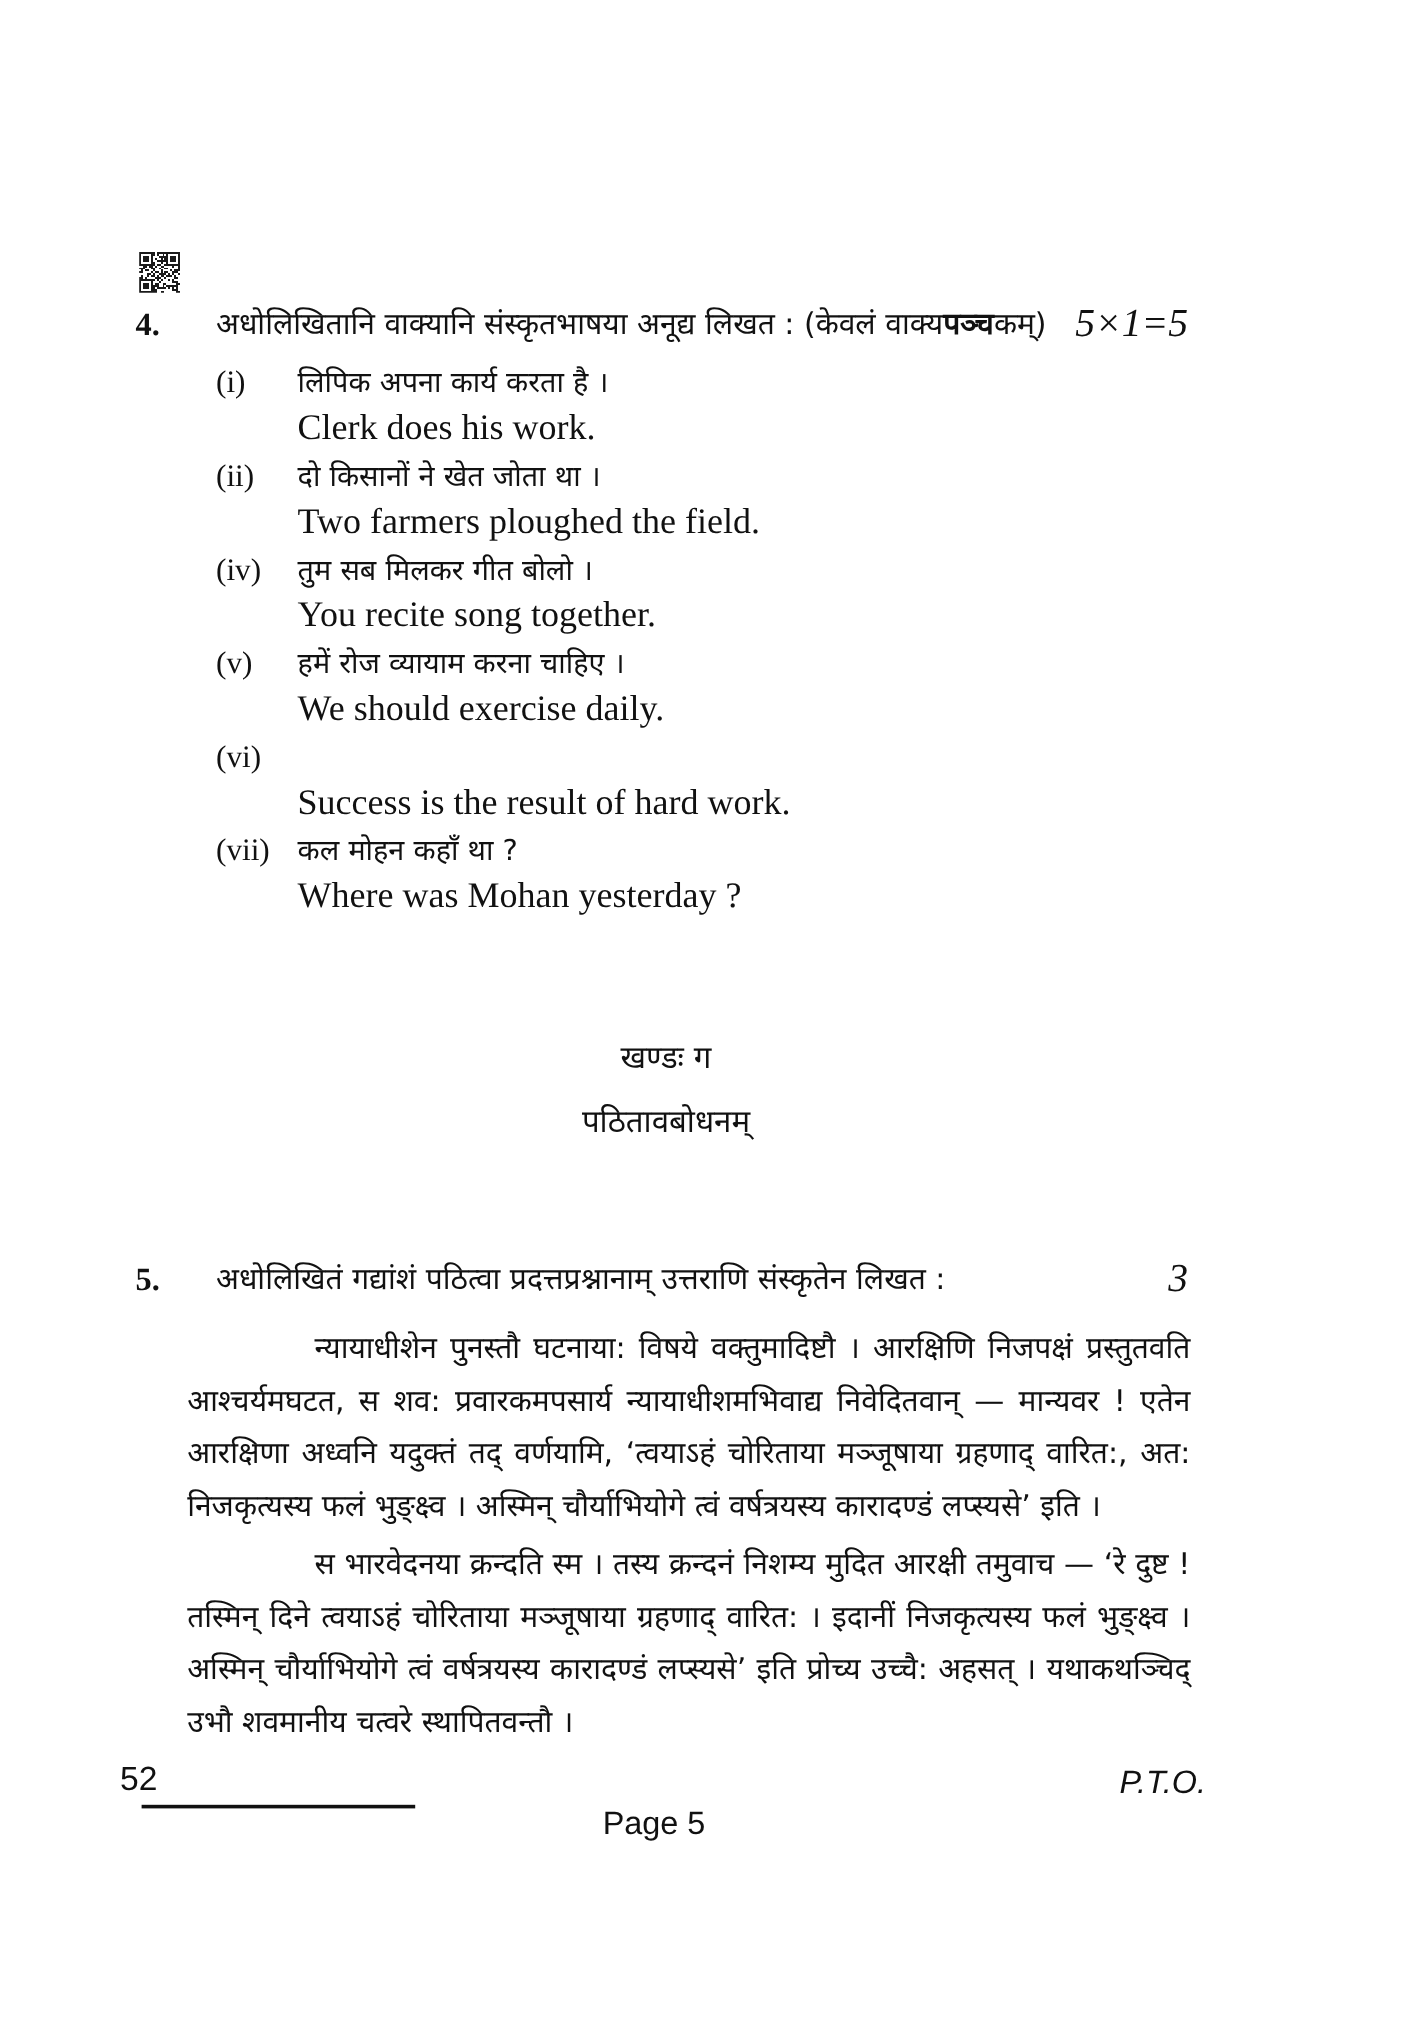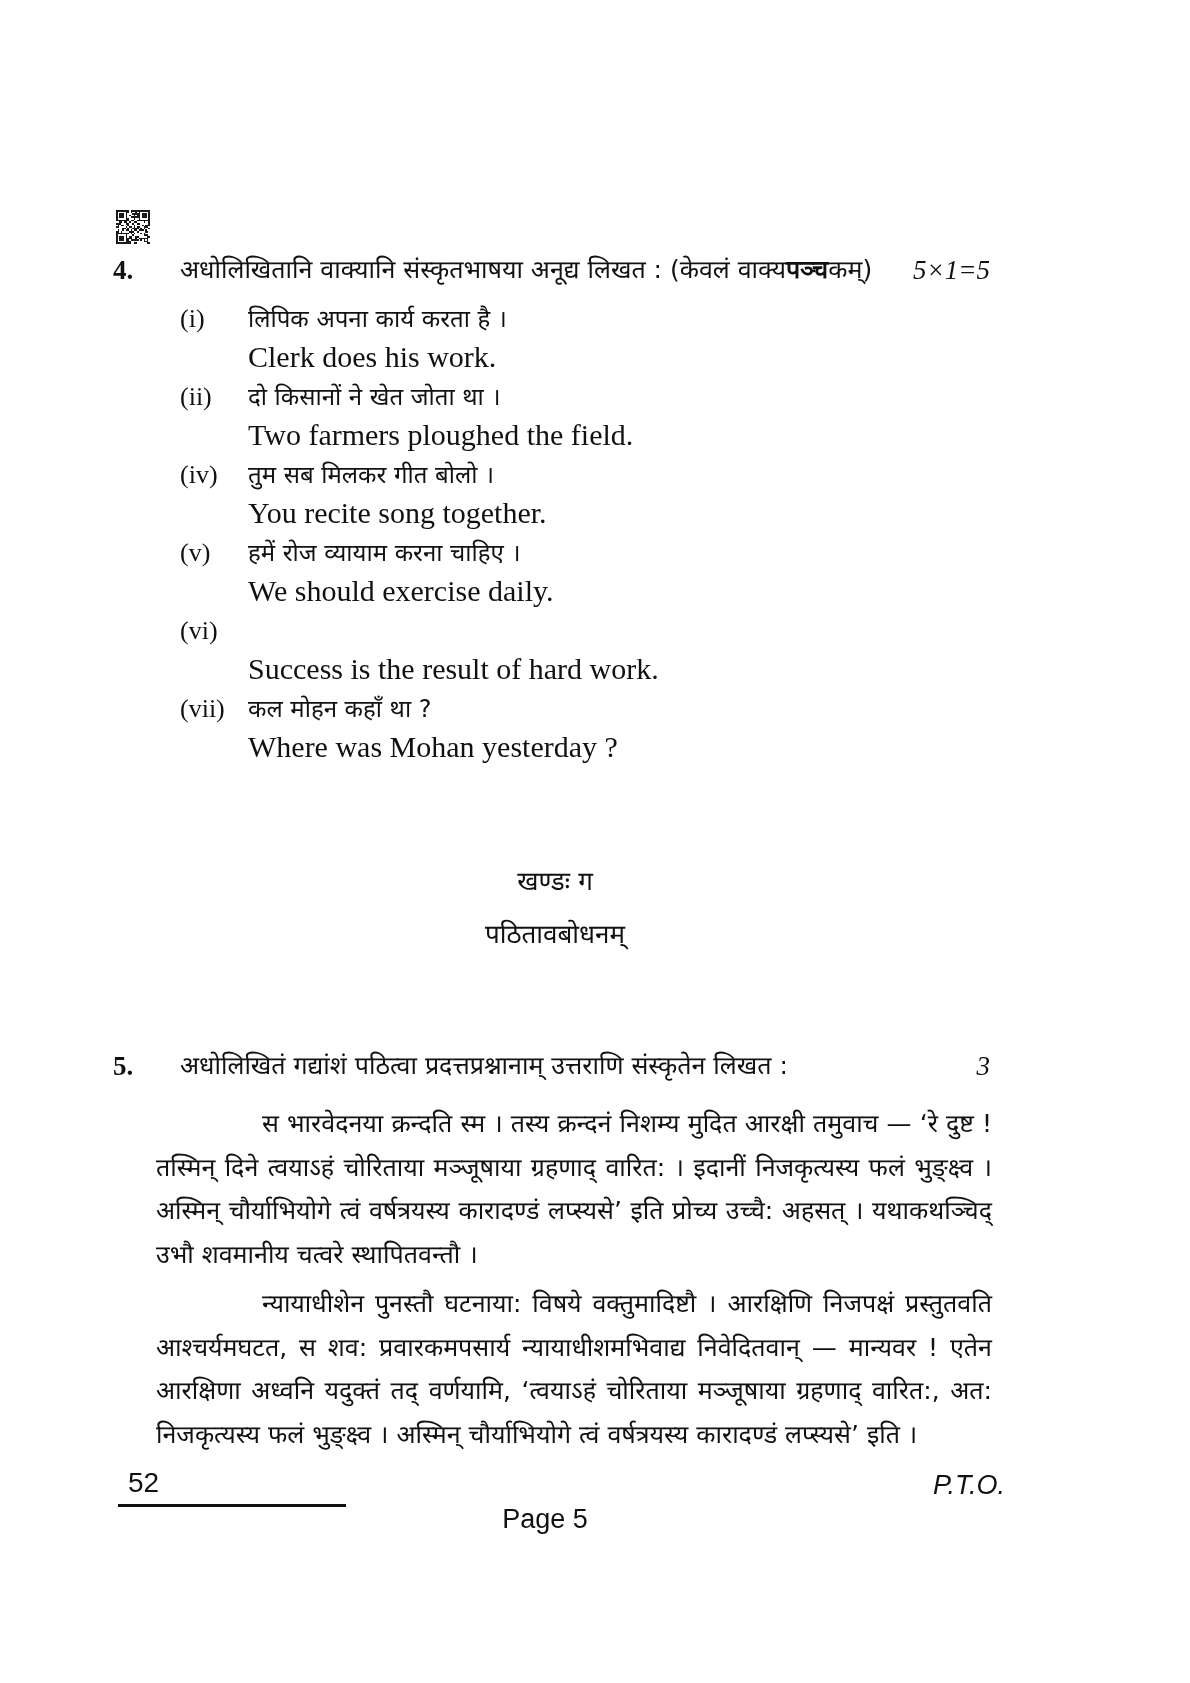--- a/index.html
+++ b/index.html
@@ -34,21 +34,21 @@
   }
   .q-text {
     flex: 1 1 auto;
     font-size: 25px; line-height: 40px;
     white-space: nowrap;
   }
   .q-text b { font-weight: bold; }
   .q-marks {
     flex: 0 0 auto; margin-left: 10px;
     font-family: "Liberation Serif", serif;
-    font-style: italic; font-size: 27px; line-height: 40px;
+    font-style: italic; font-size: 33px; line-height: 40px;
     text-align: right;
   }
 
   
   .items { position: absolute; left: 180px; top: 300px; width: 820px; }
   .item { display: grid; grid-template-columns: 68px 1fr; margin-bottom: 3px; }
   .item-numeral {
     grid-column: 1; grid-row: 1;
     font-family: "Liberation Serif", serif;
     font-size: 26px; line-height: 38px;
@@ -76,21 +76,21 @@
     position: absolute; left: 156px; top: 1102px; width: 836px;
     font-size: 25px; line-height: 43.5px;
     text-align: justify;
   }
   .passage p { text-indent: 106px; }
   .passage p + p { margin-top: 6px; }
 
   
   .footer { position: absolute; left: 0; top: 1466px; width: 1190px; height: 60px; }
   .footer-code {
-    position: absolute; left: 128px; top: 0;
+    position: absolute; left: 100px; top: 0;
     font-family: "Liberation Sans", sans-serif;
     font-size: 28px; line-height: 34px;
   }
   .footer-underline {
     position: absolute; left: 118px; top: 38px;
     width: 228px; height: 3px; background: #111111;
   }
   .footer-page {
     position: absolute; left: 0; top: 2px; width: 1090px;
     text-align: center;
@@ -393,22 +393,22 @@
   <div class="center-head dev" id="part-title">खण्डः ग</div>
   <div class="center-head dev" id="section-title">पठितावबोधनम्</div>
 
   <div class="q-header" id="q5-header">
     <div class="q-num">5.</div>
     <div class="q-text dev">अधोलिखितं गद्यांशं पठित्वा प्रदत्तप्रश्नानाम् उत्तराणि संस्कृतेन लिखत :</div>
     <div class="q-marks">3</div>
   </div>
 
   <div class="passage dev">
+    <p>न्यायाधीशेन पुनस्तौ घटनाया: विषये वक्तुमादिष्टौ । आरक्षिणि निजपक्षं प्रस्तुतवति आश्चर्यमघटत, स शव: प्रवारकमपसार्य न्यायाधीशमभिवाद्य निवेदितवान् — मान्यवर ! एतेन आरक्षिणा अध्वनि यदुक्तं तद् वर्णयामि, ‘त्वयाऽहं चोरिताया मञ्जूषाया ग्रहणाद् वारित:, अत: निजकृत्यस्य फलं भुङ्क्ष्व । अस्मिन् चौर्याभियोगे त्वं वर्षत्रयस्य कारादण्डं लप्स्यसे’ इति ।</p>
     <p>स भारवेदनया क्रन्दति स्म । तस्य क्रन्दनं निशम्य मुदित आरक्षी तमुवाच — ‘रे दुष्ट ! तस्मिन् दिने त्वयाऽहं चोरिताया मञ्जूषाया ग्रहणाद् वारित: । इदानीं निजकृत्यस्य फलं भुङ्क्ष्व । अस्मिन् चौर्याभियोगे त्वं वर्षत्रयस्य कारादण्डं लप्स्यसे’ इति प्रोच्य उच्चै: अहसत् । यथाकथञ्चिद् उभौ शवमानीय चत्वरे स्थापितवन्तौ ।</p>
-    <p>न्यायाधीशेन पुनस्तौ घटनाया: विषये वक्तुमादिष्टौ । आरक्षिणि निजपक्षं प्रस्तुतवति आश्चर्यमघटत, स शव: प्रवारकमपसार्य न्यायाधीशमभिवाद्य निवेदितवान् — मान्यवर ! एतेन आरक्षिणा अध्वनि यदुक्तं तद् वर्णयामि, ‘त्वयाऽहं चोरिताया मञ्जूषाया ग्रहणाद् वारित:, अत: निजकृत्यस्य फलं भुङ्क्ष्व । अस्मिन् चौर्याभियोगे त्वं वर्षत्रयस्य कारादण्डं लप्स्यसे’ इति ।</p>
   </div>
 
   <div class="footer">
     <div class="footer-code">52</div>
     <div class="footer-underline"></div>
     <div class="footer-page">Page 5</div>
     <div class="footer-pto">P.T.O.</div>
   </div>
 
 </div>

